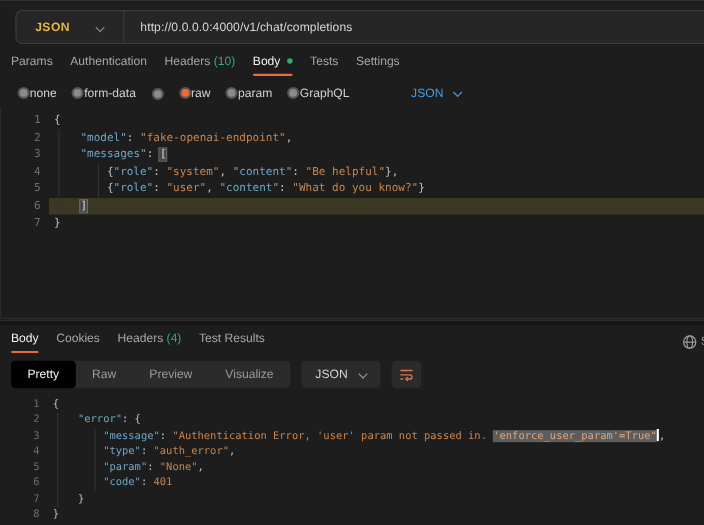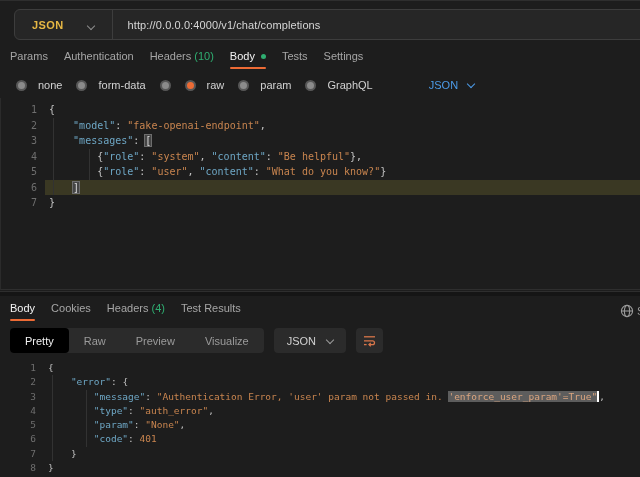--- a/index.html
+++ b/index.html
@@ -24,21 +24,21 @@
   .req-tabs{position:absolute;left:10px;top:50px;gap:16px}
   .resp-tabs{position:absolute;left:10px;top:302px;gap:16px}
   .tab{padding-bottom:7px;position:relative}
   .tab.active{color:#f2f2f2}
   .tab.active::after{content:"";position:absolute;left:0;right:0;bottom:0;height:2px;background:#ed6b35;border-radius:1px}
   .tab .count{color:#2fae71}
   .tab .dot{display:inline-block;width:5px;height:5px;border-radius:50%;background:#2fae71;margin-left:6px;margin-bottom:1px}
 
   
   .radio-row{position:absolute;left:16px;top:79px;display:flex;gap:14px;align-items:center;font-size:11px;color:#d2d2d2}
-  .radio{display:flex;align-items:flex-end;gap:11px}
+  .radio{display:flex;align-items:flex-start;gap:0}
   .rb{width:7px;height:7px;border-radius:50%;background:#8b8b8b;border:2px solid #575757;flex:none}
   .radio.sel .rb{background:#ed6b35}
   .fmt{color:#4c9be8;display:flex;align-items:center;gap:10px;margin-left:42px;font-size:11px}
   .fmt .chev{margin-bottom:2px}
 
   
   .editor{position:absolute;left:0;width:640px;box-sizing:border-box;padding-top:4px;
     font-family:"DejaVu Sans Mono","Liberation Mono",monospace}
   #req-editor{top:98px;height:192px;font-size:10px;line-height:15.5px;
     border-left:1px solid #2b2b2b;border-bottom:1px solid #2e2e2e}

